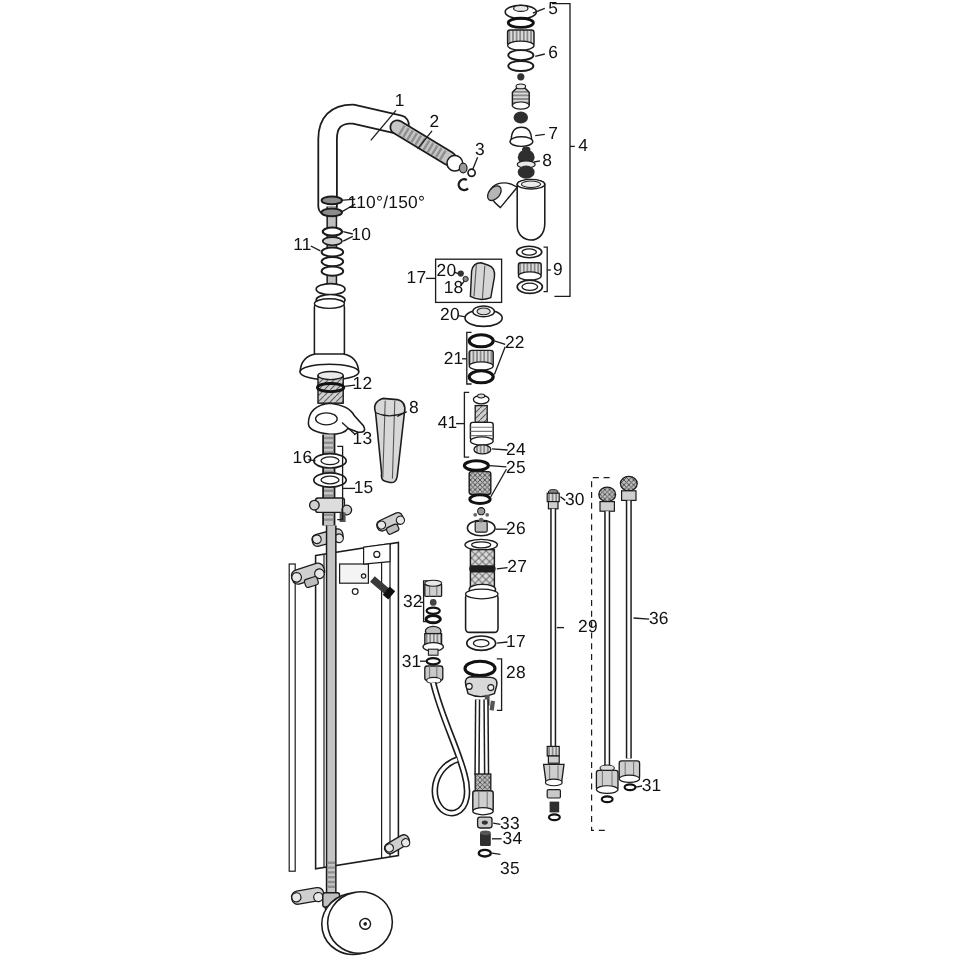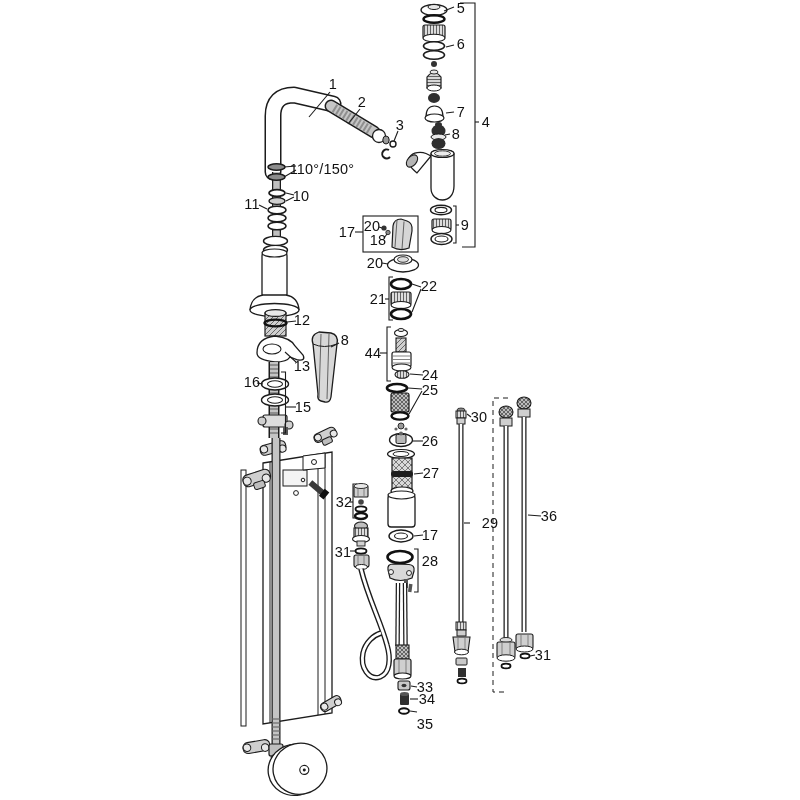--- a/index.html
+++ b/index.html
@@ -416,21 +416,21 @@
   <div class="lbl" style="left:302px;top:366px">13</div>
   <div class="lbl" style="left:345px;top:340px">8</div>
   <div class="lbl" style="left:303px;top:407px">15</div>
   <div class="lbl" style="left:252px;top:382px">16</div>
   <div class="lbl" style="left:347px;top:232px">17</div>
   <div class="lbl" style="left:372px;top:226px">20</div>
   <div class="lbl" style="left:378px;top:240px">18</div>
   <div class="lbl" style="left:375px;top:263px">20</div>
   <div class="lbl" style="left:378px;top:299px">21</div>
   <div class="lbl" style="left:429px;top:286px">22</div>
-  <div class="lbl" style="left:373px;top:353px">44</div>
+  <div class="lbl" style="left:373px;top:353px">41</div>
   <div class="lbl" style="left:430px;top:375px">24</div>
   <div class="lbl" style="left:430px;top:390px">25</div>
   <div class="lbl" style="left:430px;top:441px">26</div>
   <div class="lbl" style="left:431px;top:473px">27</div>
   <div class="lbl" style="left:430px;top:535px">17</div>
   <div class="lbl" style="left:430px;top:561px">28</div>
   <div class="lbl" style="left:490px;top:523px">29</div>
   <div class="lbl" style="left:479px;top:417px">30</div>
   <div class="lbl" style="left:343px;top:552px">31</div>
   <div class="lbl" style="left:543px;top:655px">31</div>

